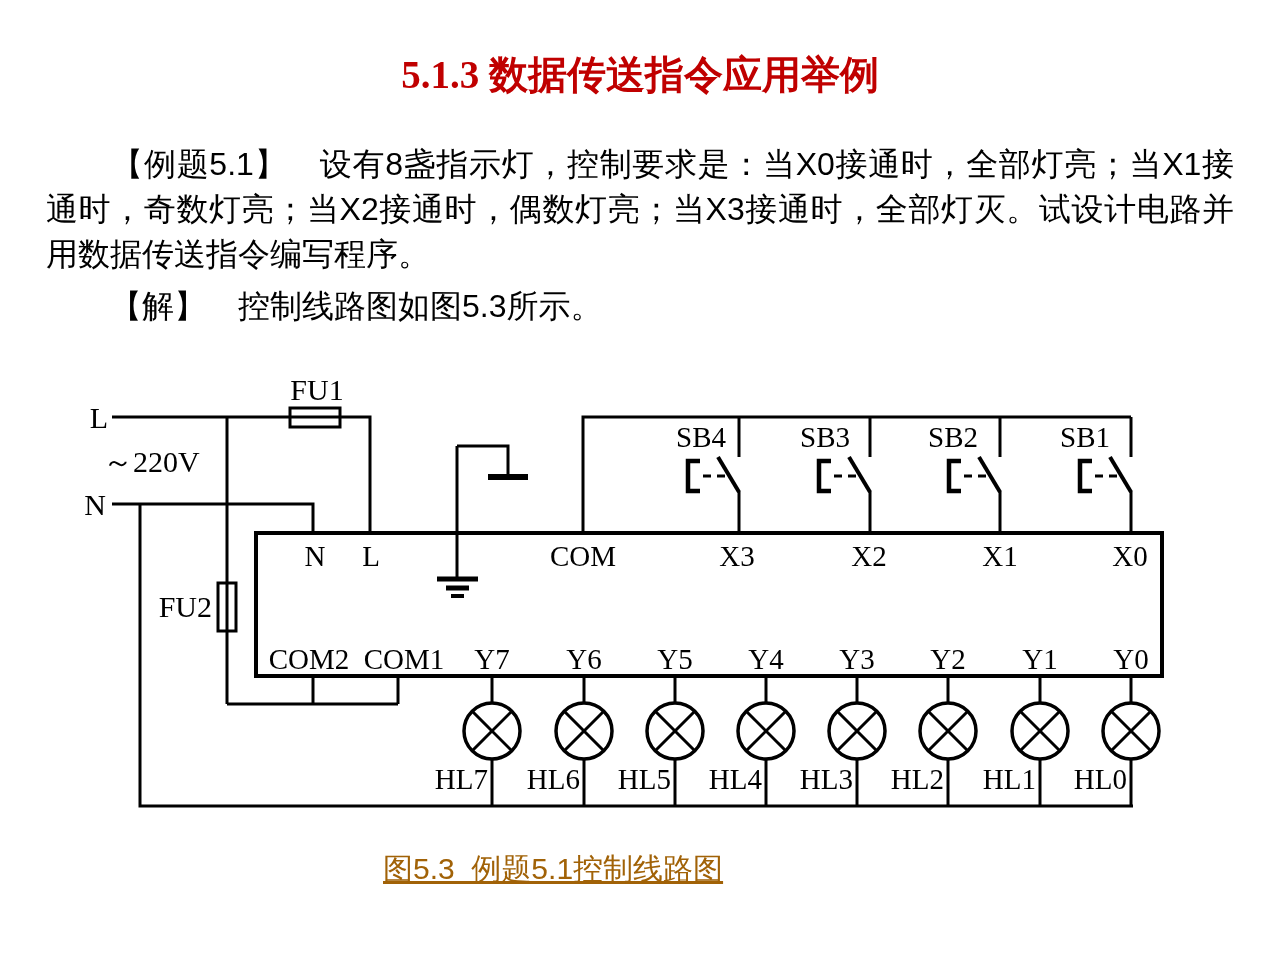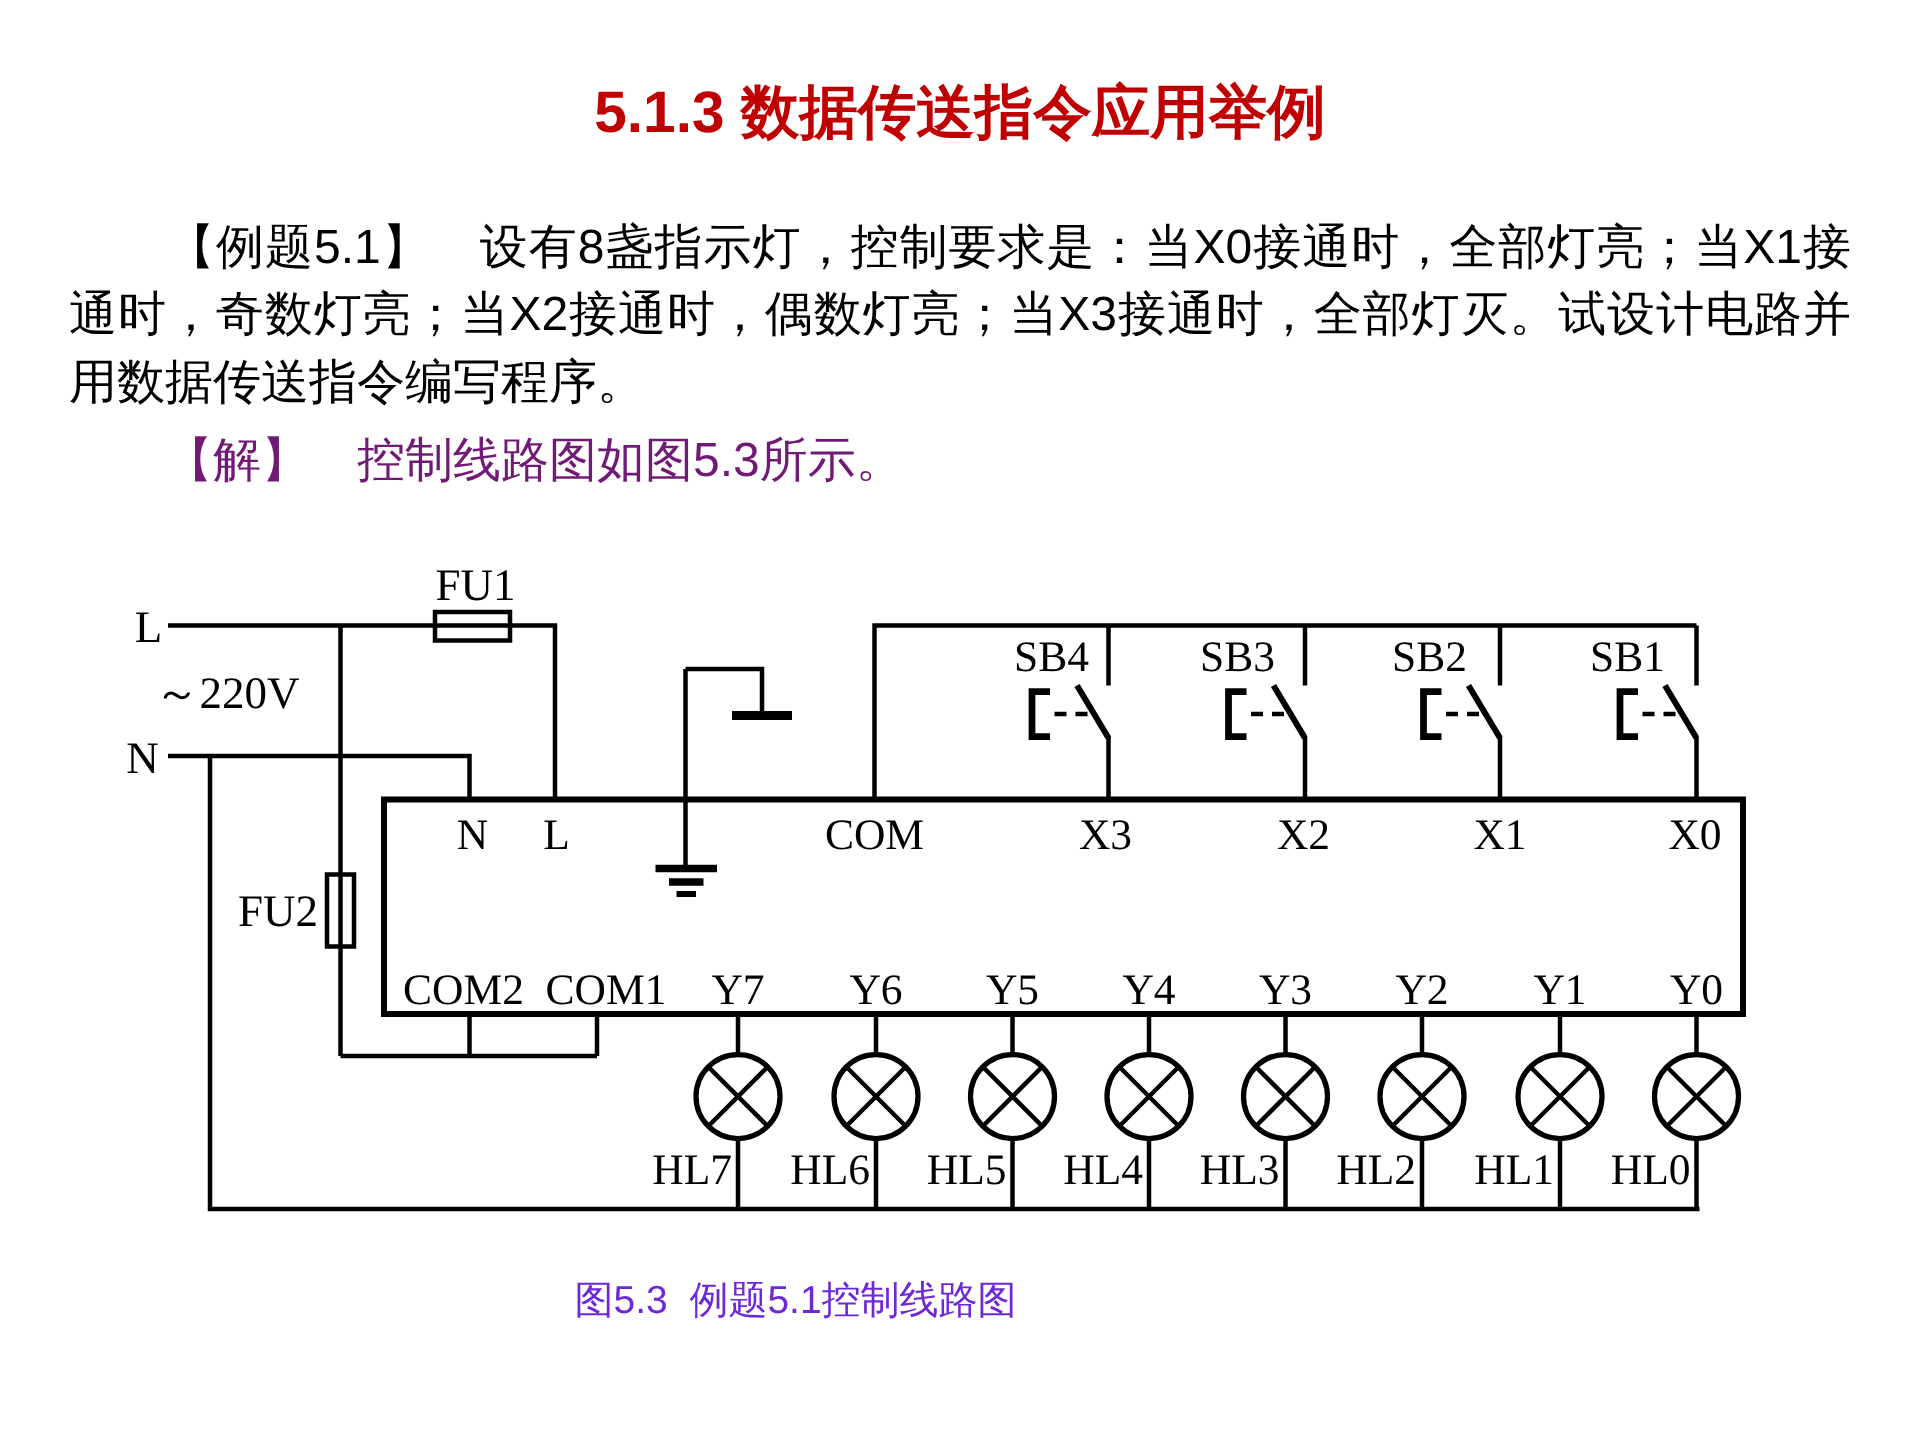--- a/index.html
+++ b/index.html
@@ -18,21 +18,21 @@
   .slide-title {
     position: absolute;
     top: 48px;
     left: 0;
     width: 1280px;
     margin: 0;
     text-align: center;
     font-size: 39px;
     font-weight: bold;
     color: #c00000;
-    font-family: Liberation Sans, sans-serif;
+    font-family: Liberation Serif, serif;
   }
   .body-text {
     position: absolute;
     top: 142px;
     left: 46px;
     width: 1188px;
     margin: 0;
     font-size: 32px;
     line-height: 45px;
     color: #000000;
@@ -40,31 +40,32 @@
     white-space: pre-wrap;
   }
   .solution-text {
     position: absolute;
     top: 284px;
     left: 46px;
     width: 1188px;
     margin: 0;
     font-size: 32px;
     line-height: 45px;
-    color: #701a75;
+    color: #000000;
     white-space: pre-wrap;
   }
   .figure-caption {
     position: absolute;
     top: 849px;
     left: 383px;
     margin: 0;
-    font-size: 26px;
-    color: #6d28d9;
+    font-size: 30px;
+    color: #a16207;
     white-space: pre;
+    text-decoration: underline;
   }
   svg.circuit {
     position: absolute;
     top: 0;
     left: 0;
   }
   svg.circuit .wire {
     stroke: #000000;
     stroke-width: 3;
     fill: none;

